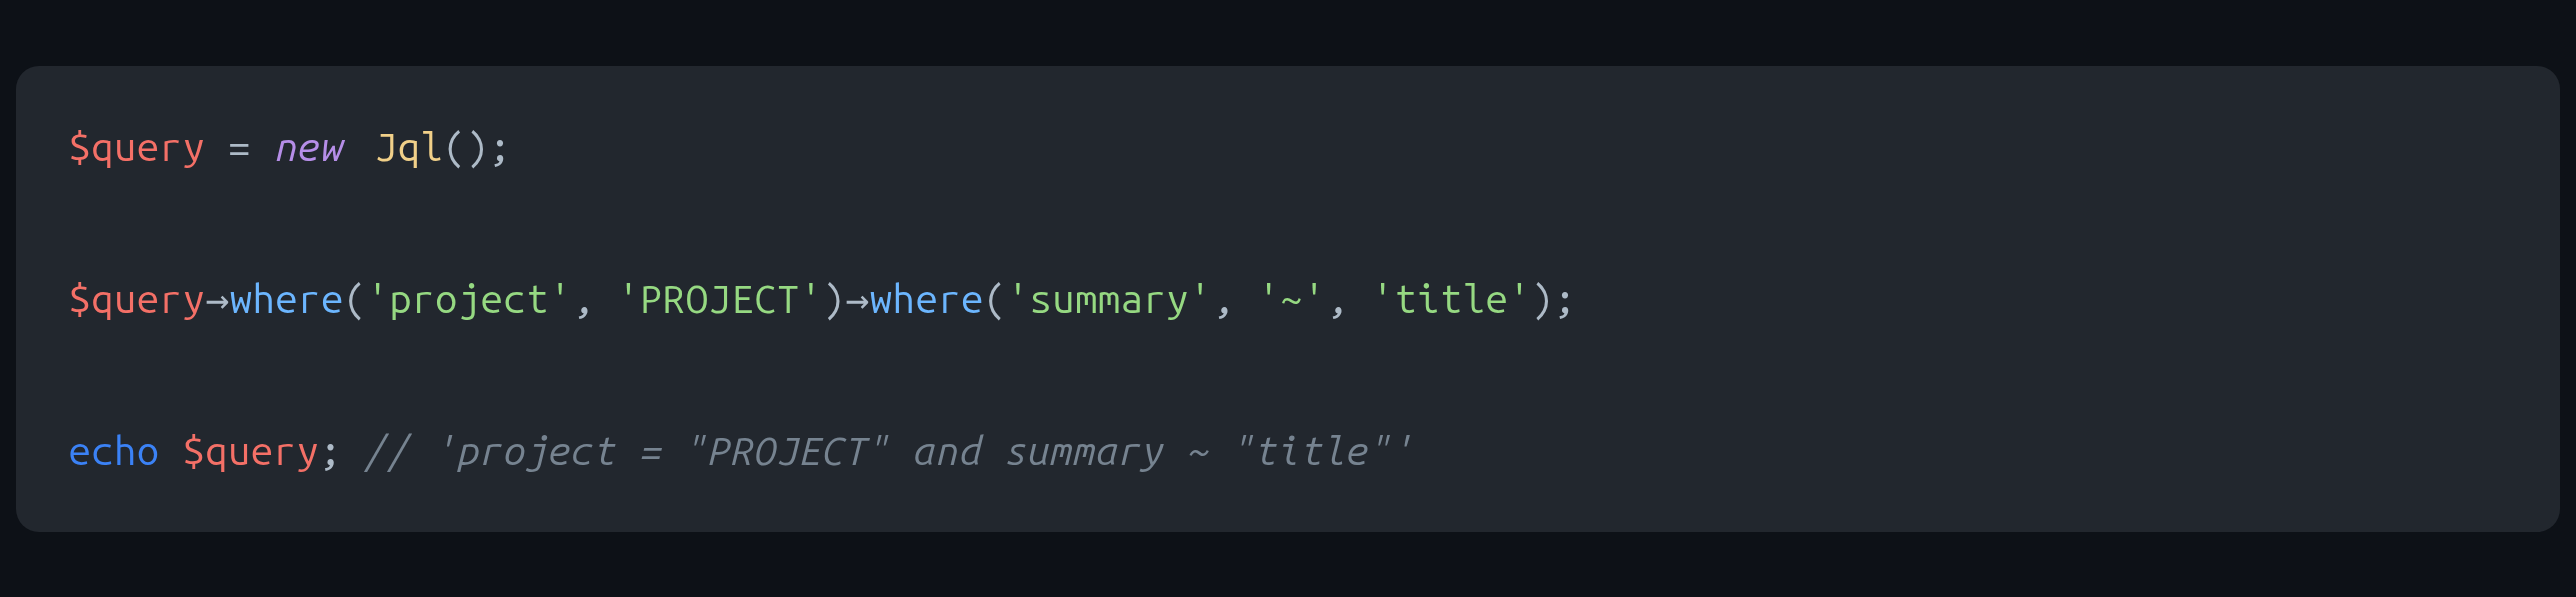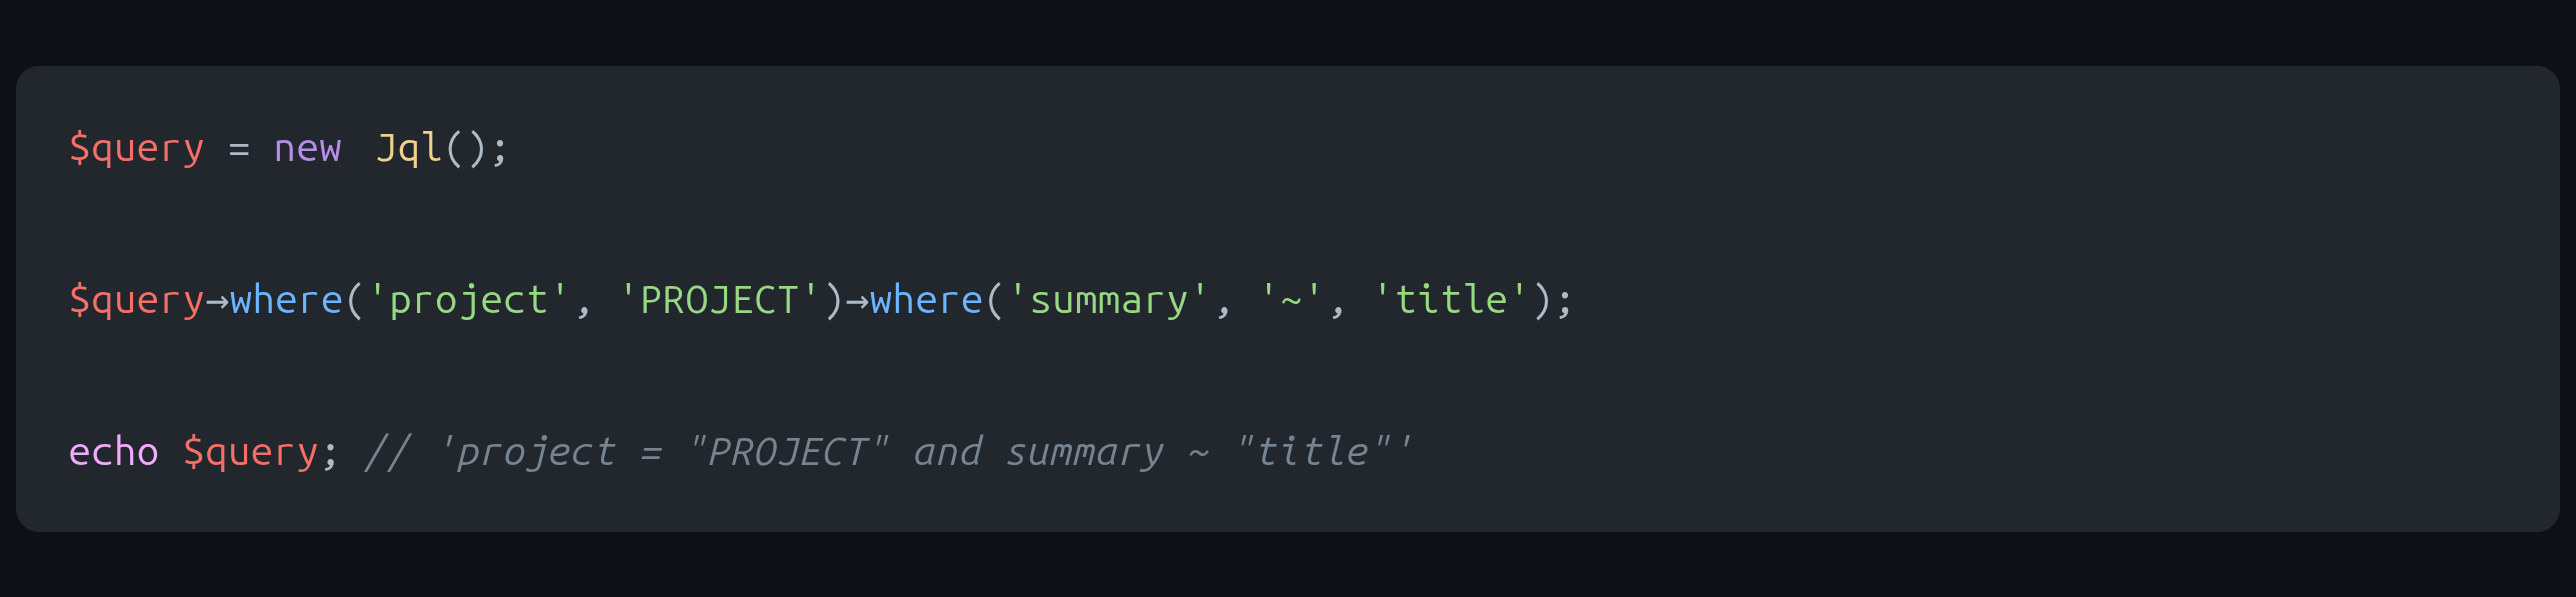--- a/index.html
+++ b/index.html
@@ -21,26 +21,26 @@
     font-size: 40px;
     line-height: 1.9;
     color: #adbac7;
     white-space: pre;
     overflow: hidden;
     letter-spacing: 0.4px;
   }
   .tk-var     { color: #f47067; margin-top: 20px; }
   .tk-op      { color: #adbac7; }
   .tk-punct   { color: #adbac7; }
-  .tk-keyword { color: #b68ee8; }
+  .tk-keyword { color: #b68ee8; font-style: italic; }
   .tk-class   { color: #f1d089; margin-left: 10px; }
   .tk-arrow   { color: #adbac7; }
   .tk-method  { color: #6cb6ff; }
   .tk-string  { color: #96d982; }
-  .tk-echo    { color: #f0abfc; }
+  .tk-echo    { color: #3b82f6; }
   .tk-comment { color: #768390; font-style: italic; }
   .line { display: block; }
 </style>
 </head>
 <body>
 
 <div class="code-block"><span class="line"><span class="tk-var">$query</span><span class="tk-op"> = </span><span class="tk-keyword">new</span><span> </span><span class="tk-class">Jql</span><span class="tk-punct">();</span></span><span class="line"> </span><span class="line"><span class="tk-var">$query</span><span class="tk-arrow">→</span><span class="tk-method">where</span><span class="tk-punct">(</span><span class="tk-string">'project'</span><span class="tk-punct">, </span><span class="tk-string">'PROJECT'</span><span class="tk-punct">)</span><span class="tk-arrow">→</span><span class="tk-method">where</span><span class="tk-punct">(</span><span class="tk-string">'summary'</span><span class="tk-punct">, </span><span class="tk-string">'~'</span><span class="tk-punct">, </span><span class="tk-string">'title'</span><span class="tk-punct">);</span></span><span class="line"> </span><span class="line"><span class="tk-echo">echo</span><span> </span><span class="tk-var">$query</span><span class="tk-punct">; </span><span class="tk-comment">// 'project = "PROJECT" and summary ~ "title"'</span></span></div>
 
 
 </body></html>

